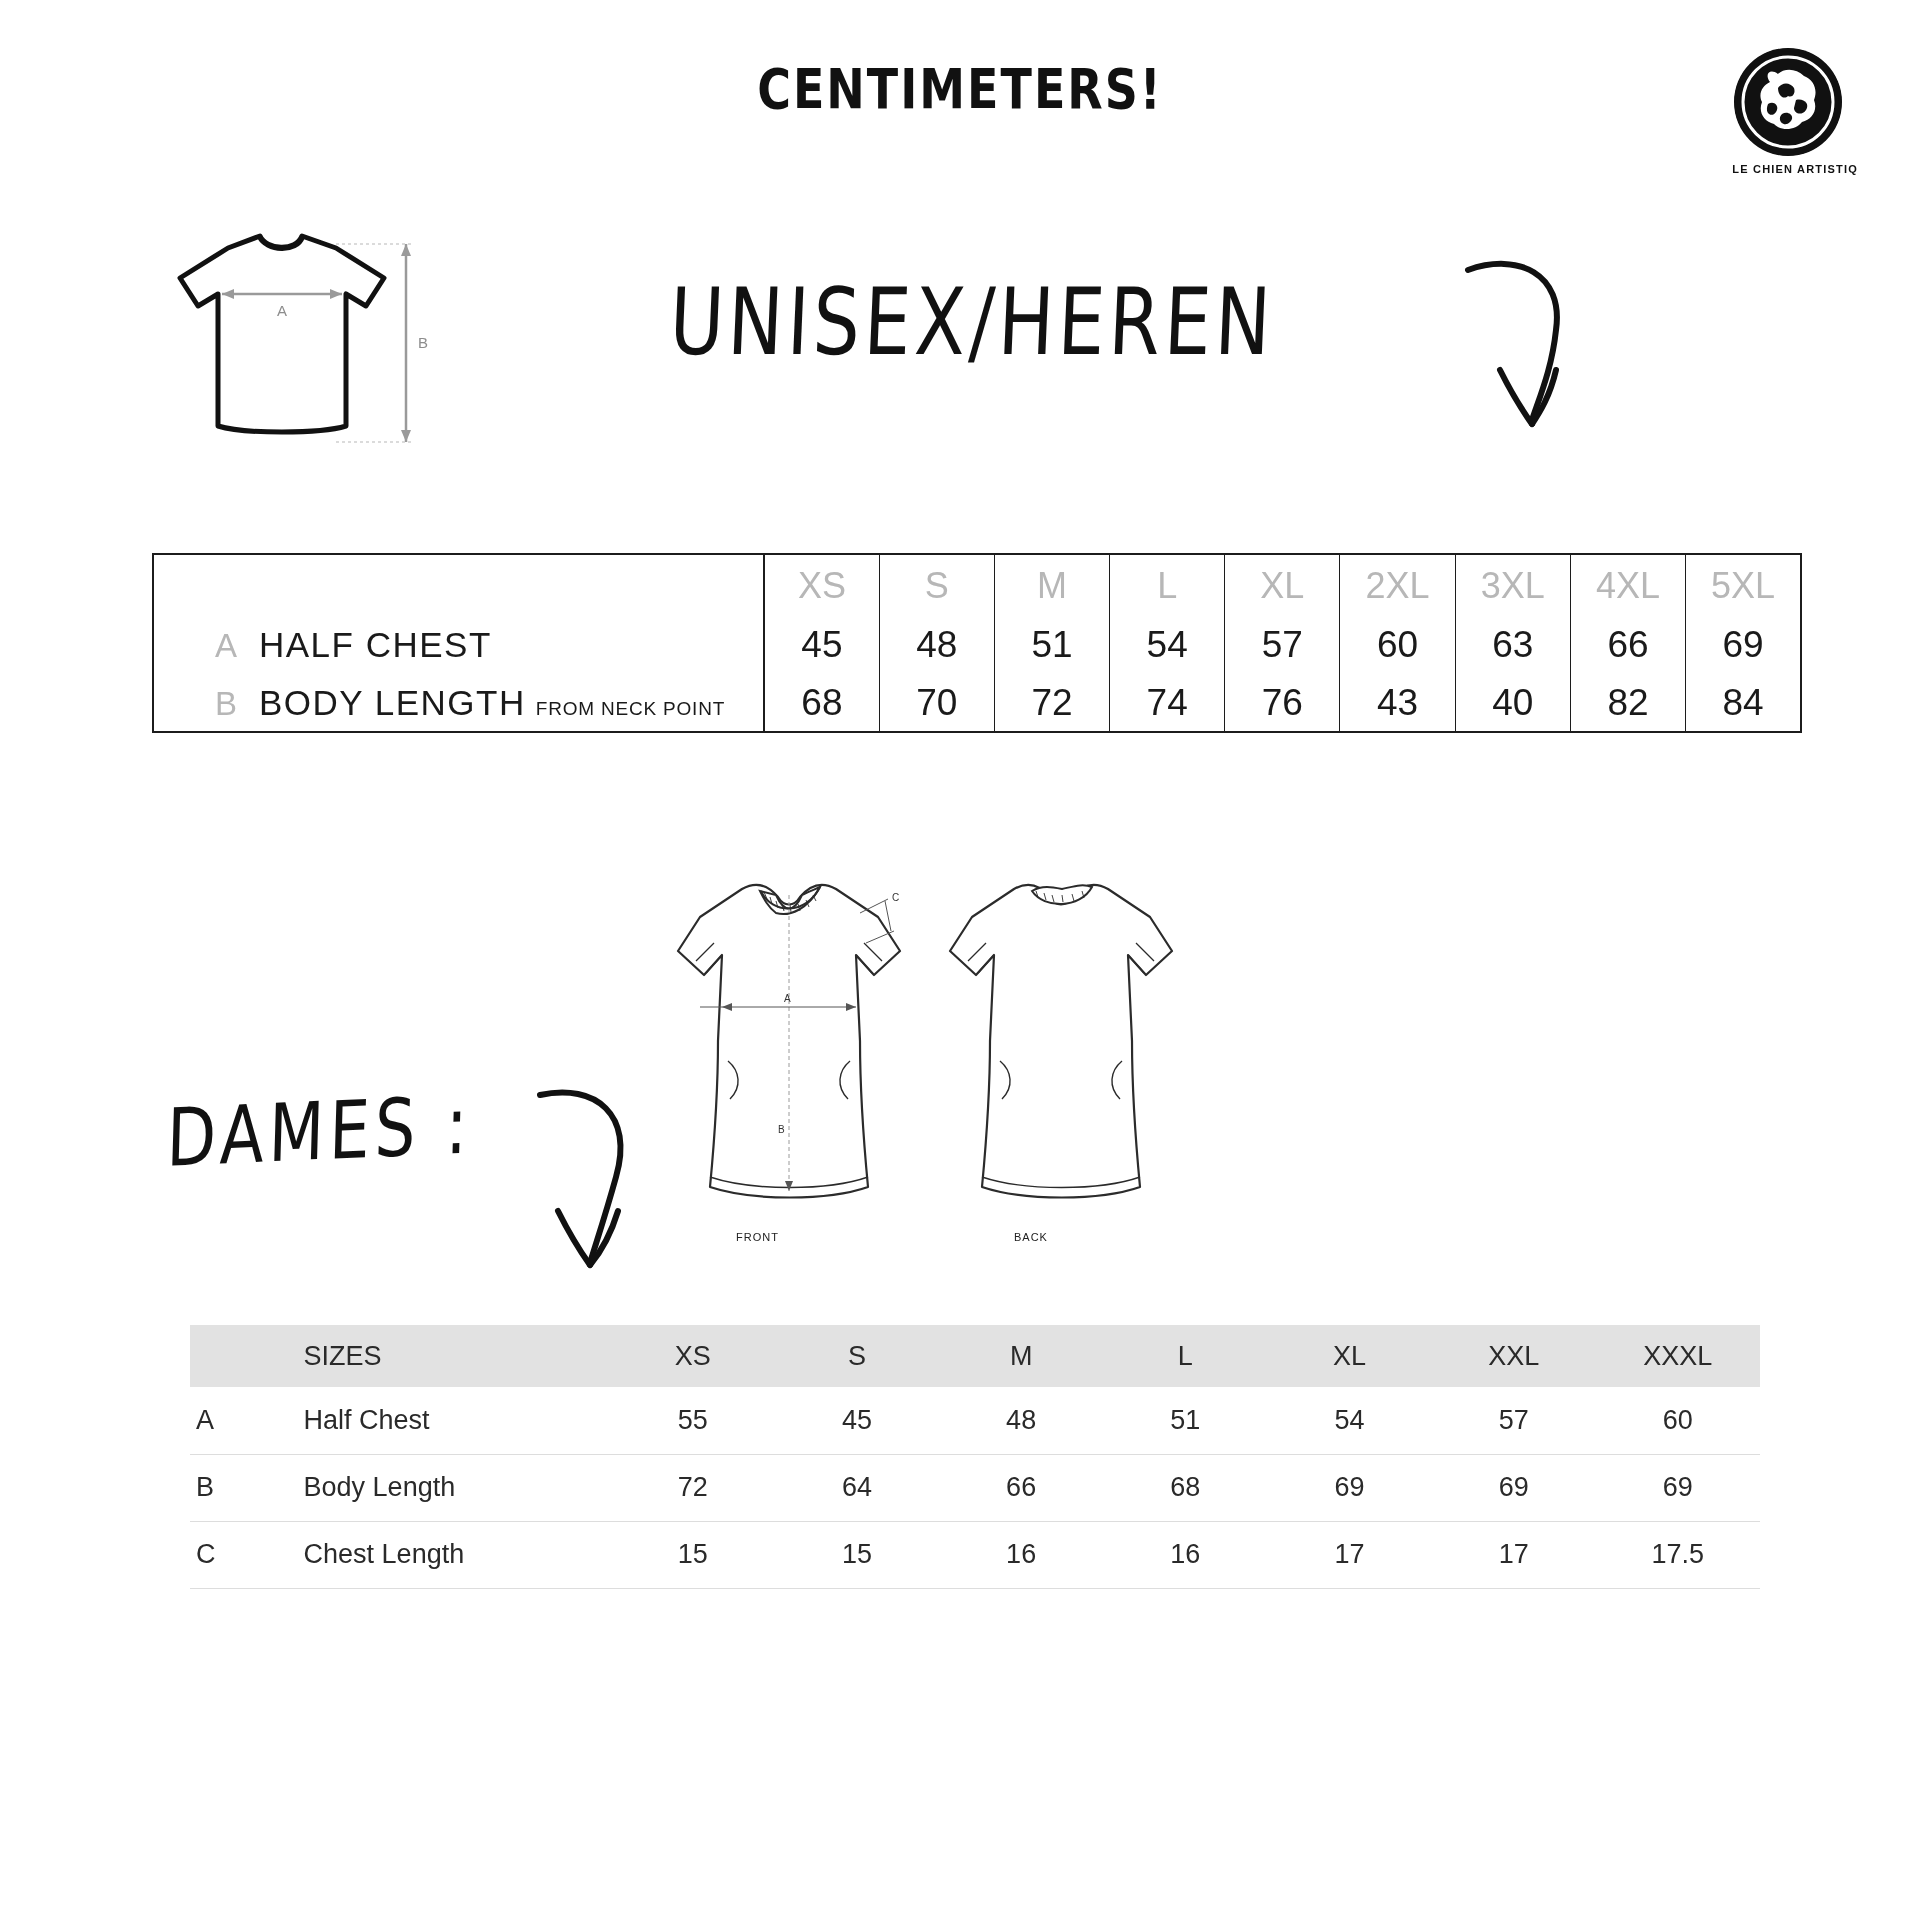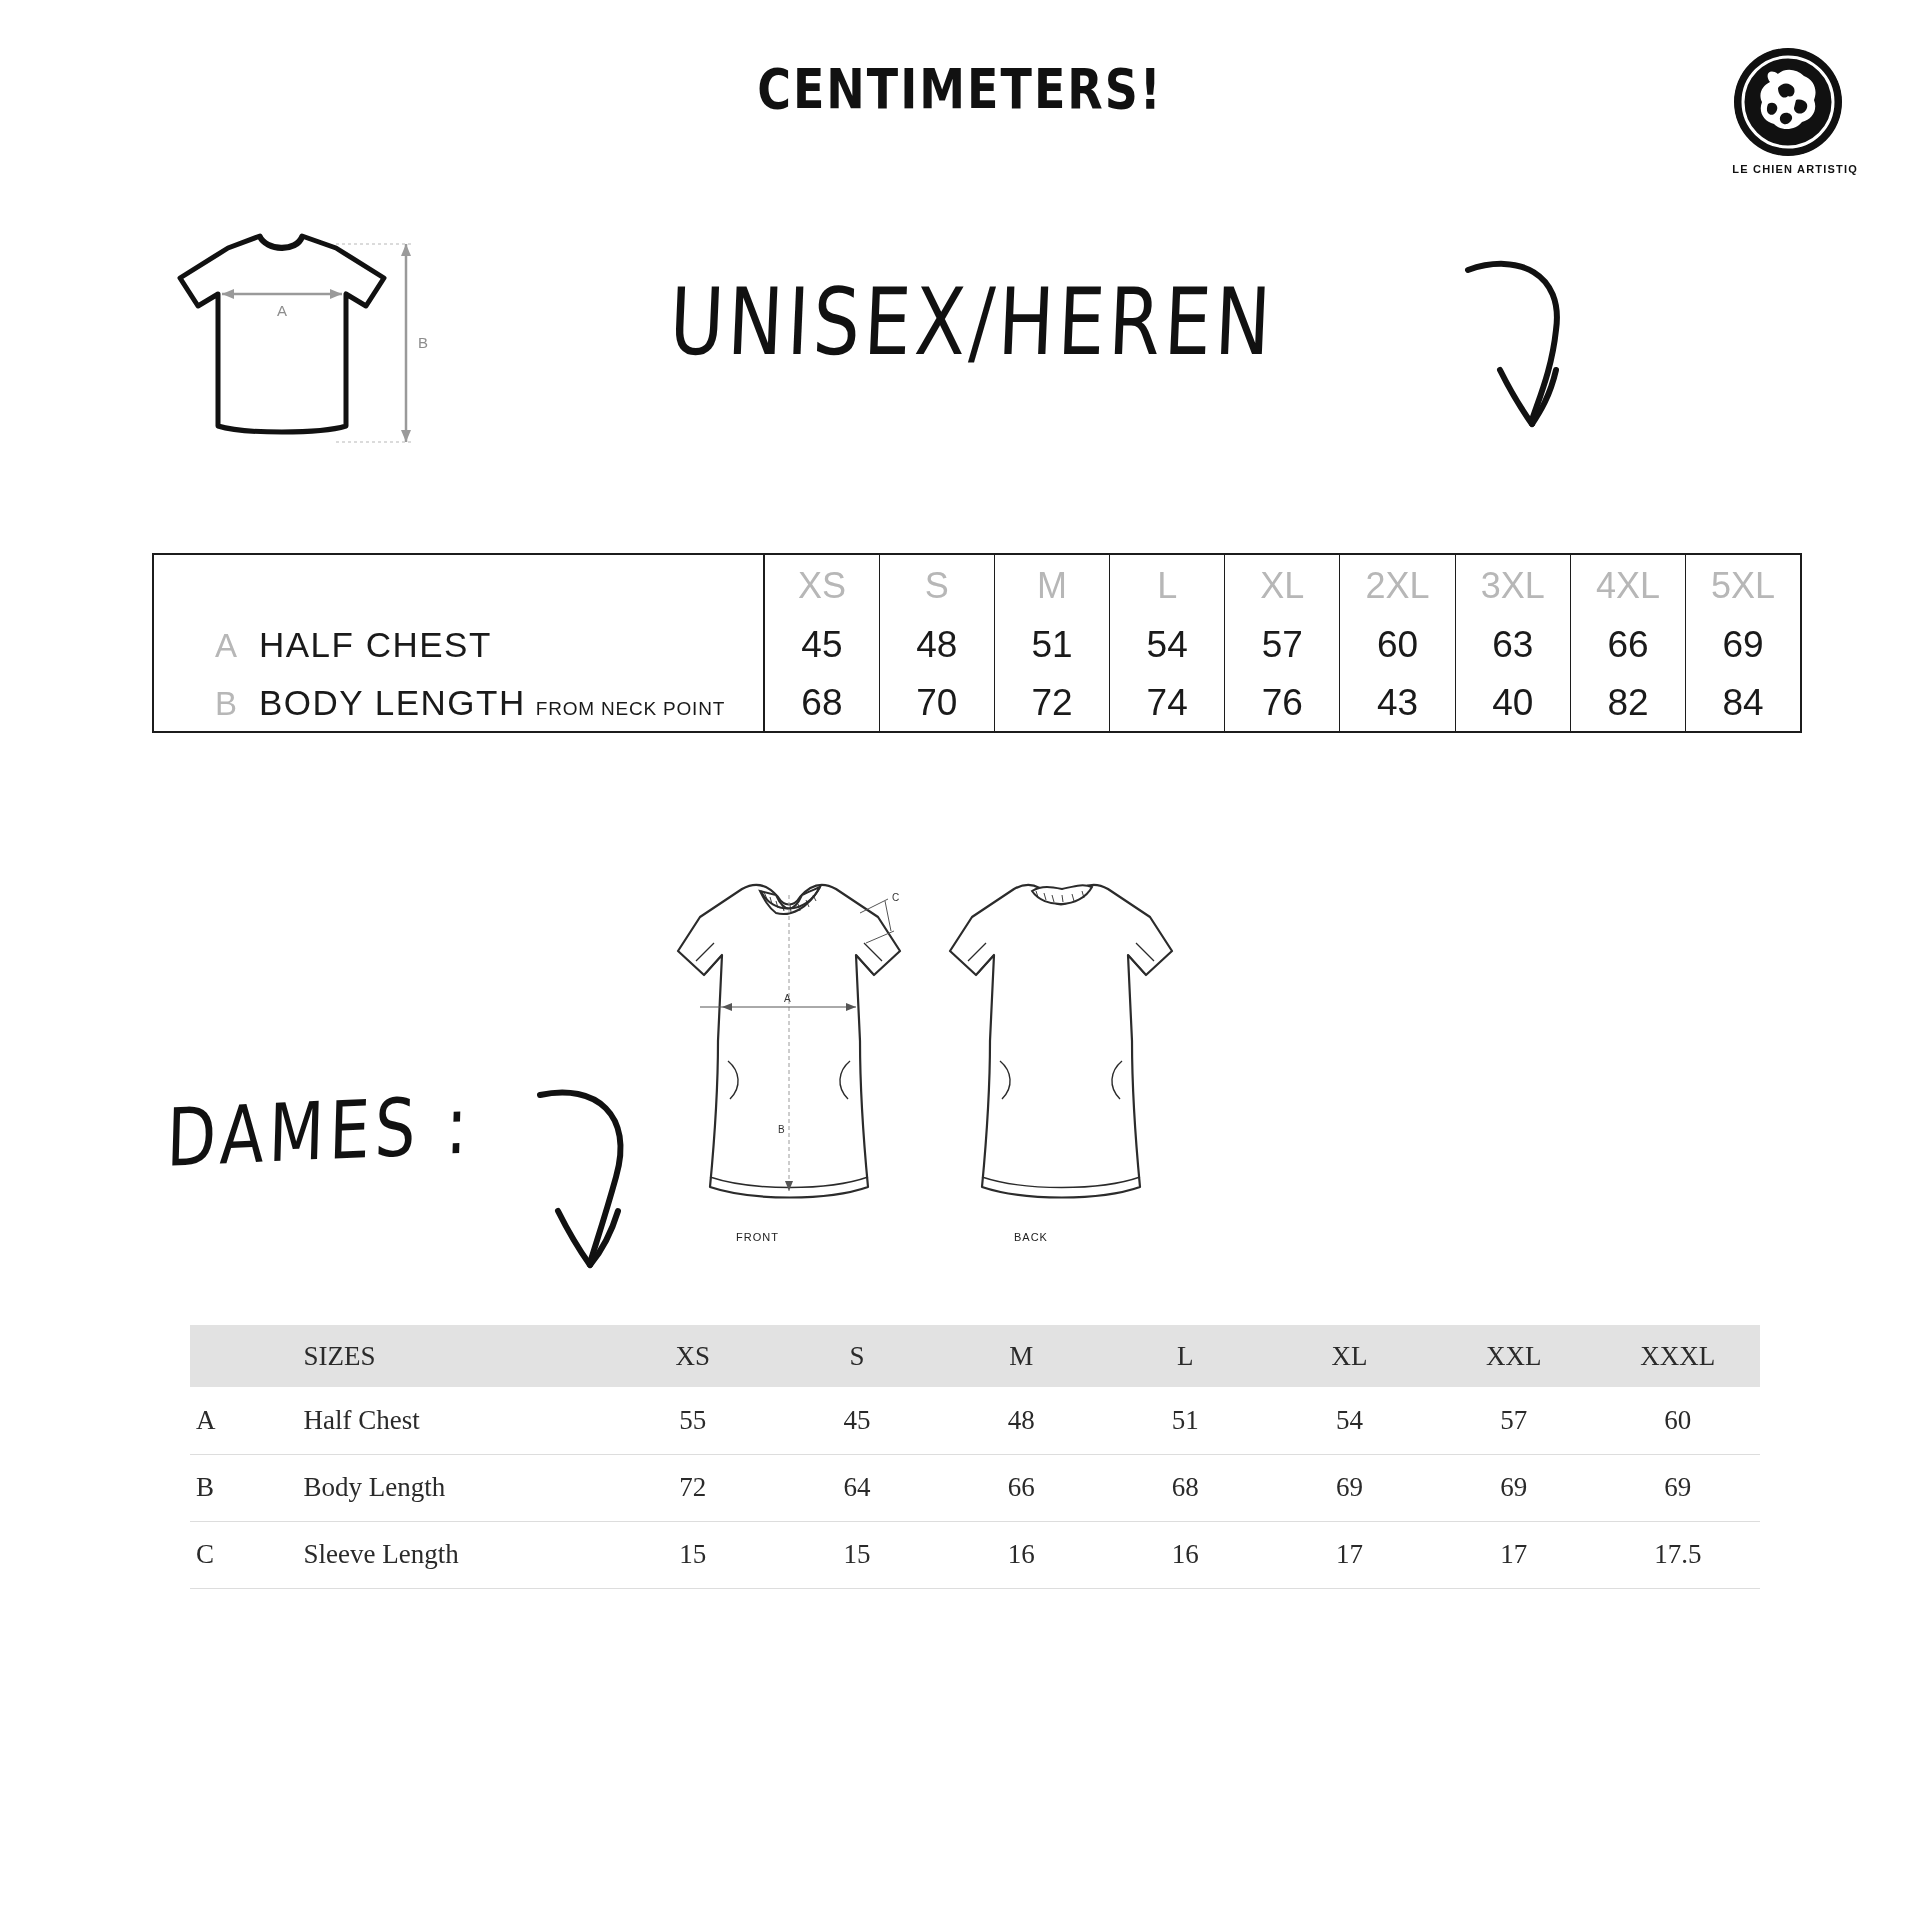--- a/index.html
+++ b/index.html
@@ -156,21 +156,20 @@
     height: 420px;
   }
 
   
   #ladies-table {
     position: absolute;
     top: 1325px;
     left: 190px;
     width: 1570px;
     border-collapse: collapse;
-    font-family: Liberation Serif, serif;
   }
   #ladies-table th, #ladies-table td {
     padding: 0;
     font-weight: 400;
   }
   #ladies-table thead tr { background: #e2e2e2; }
   #ladies-table thead th { height: 62px; font-size: 27px; color: #2a2a2a; }
   #ladies-table tbody tr { border-bottom: 1.5px solid #dddddd; }
   #ladies-table tbody td { height: 67px; font-size: 27px; color: #2a2a2a; }
   #ladies-table .c-letter { width: 60px; text-align: left; padding-left: 6px; }
@@ -394,21 +393,21 @@
       <td class="c-size">72</td>
       <td class="c-size">64</td>
       <td class="c-size">66</td>
       <td class="c-size">68</td>
       <td class="c-size">69</td>
       <td class="c-size">69</td>
       <td class="c-size">69</td>
     </tr>
     <tr>
       <td class="c-letter">C</td>
-      <td class="c-name">Sleeve Length</td>
+      <td class="c-name">Chest Length</td>
       <td class="c-size">15</td>
       <td class="c-size">15</td>
       <td class="c-size">16</td>
       <td class="c-size">16</td>
       <td class="c-size">17</td>
       <td class="c-size">17</td>
       <td class="c-size">17.5</td>
     </tr>
   </tbody>
 </table>

